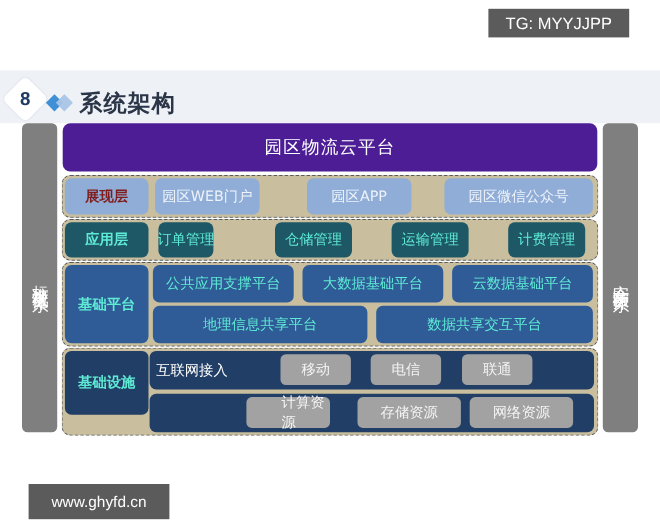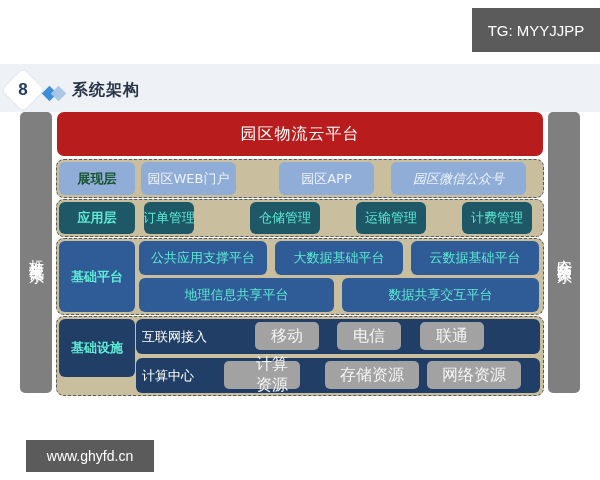--- a/index.html
+++ b/index.html
@@ -1,61 +1,61 @@
 <!DOCTYPE html>
 <html><head>
 <meta charset="utf-8">
 <style>
   * { box-sizing: border-box; margin: 0; padding: 0; }
   html, body { width: 600px; height: 480px; background: #ffffff; overflow: hidden; }
   body { position: relative; font-family: "DejaVu Sans", "Liberation Sans", sans-serif; }
 
   .wm { position: absolute; background: #5b5b5b; color: #ffffff; font-family: "Liberation Sans", "DejaVu Sans", sans-serif; display: flex; align-items: center; justify-content: center; }
-  .wm-top { left: 472px; top: 8px; width: 128px; height: 44px; font-size: 15px; }
+  .wm-top { left: 444px; top: 8px; width: 128px; height: 26px; font-size: 15px; }
   .wm-bottom { left: 8px; top: 440px; width: 128px; height: 32px; font-size: 14px; margin-left: 18px; }
 
   .header-band { position: absolute; left: 0; top: 64px; width: 600px; height: 48px; background: #eef1f6; }
   .num-badge { position: absolute; left: 8px; top: 75px; width: 30px; height: 30px; background: #ffffff; transform: rotate(45deg); border-radius: 5px; box-shadow: 0 0 2px #d0d6df; }
   .num-text { position: absolute; left: 8px; top: 75px; width: 30px; height: 30px; display: flex; align-items: center; justify-content: center; font-family: "Liberation Sans", sans-serif; font-weight: bold; font-size: 17px; color: #1f3a63; }
   .diamond { position: absolute; width: 11px; height: 11px; transform: rotate(45deg); }
   .d1 { left: 44px; top: 88px; background: #3f8fd6; }
   .d2 { left: 53px; top: 88px; background: #a9c4e6; opacity: 0.95; }
-  .page-title { position: absolute; left: 72px; top: 80px; font-size: 16px; font-weight: bold; color: #2a3547; letter-spacing: 1px; }
+  .page-title { position: absolute; left: 72px; top: 80px; font-size: 21px; font-weight: bold; color: #2a3547; letter-spacing: 1px; }
 
   .side-bar { position: absolute; top: 112px; width: 32px; height: 281px; background: #7f7f7f; border-radius: 5px; display: flex; align-items: center; justify-content: center; }
   .side-left { left: 20px; }
   .side-right { left: 548px; }
   .side-text { color: #ffffff; font-size: 15px; writing-mode: vertical-rl; text-orientation: upright; letter-spacing: 2px; line-height: 1; }
 
-  .cloud { position: absolute; left: 57px; top: 112px; width: 486px; height: 44px; background: #b91c1c; border-radius: 7px; color: #ffffff; display: flex; align-items: center; justify-content: center; font-size: 16px; letter-spacing: 1px; }
+  .cloud { position: absolute; left: 57px; top: 112px; width: 486px; height: 44px; background: #4c1d95; border-radius: 7px; color: #ffffff; display: flex; align-items: center; justify-content: center; font-size: 16px; letter-spacing: 1px; }
 
   .layer { position: absolute; left: 56px; width: 488px; background: #c9bf9e; border: 1.5px dashed #555a60; border-radius: 8px; }
   .box { position: absolute; display: flex; align-items: center; justify-content: center; border-radius: 6px; color: #5eead4; font-size: 13px; white-space: nowrap; }
 
   
   .l-present { top: 159px; height: 39px; }
   .l-present .box { top: 2px; height: 33px; background: #8fadd6; color: #eef3fa; }
-  .l-present .label { font-weight: bold; color: #14532d; }
+  .l-present .label { font-weight: bold; color: #7f1d1d; }
 
   
   .l-app { top: 199px; height: 38px; }
   .l-app .box { top: 2px; height: 32px; background: #1e5866; }
   .l-app .label { font-weight: bold; }
 
   
   .l-platform { top: 238px; height: 77px; }
   .l-platform .box { background: #2f5c96; }
   .l-platform .label { font-weight: bold; }
 
   
   .l-infra { top: 316px; height: 80px; }
   .l-infra .label { background: #213f66; font-weight: bold; }
   .l-infra .row { position: absolute; left: 79px; width: 404px; height: 35px; background: #213f66; border-radius: 6px; }
   .l-infra .row-title { position: absolute; left: 6px; top: 0; height: 35px; display: flex; align-items: center; color: #ffffff; font-size: 13px; }
-  .l-infra .chip { position: absolute; top: 3px; height: 28px; background: #a2a2a2; border-radius: 5px; color: #f4f4f4; font-size: 16px; display: flex; align-items: center; justify-content: center; }
+  .l-infra .chip { position: absolute; top: 3px; height: 28px; background: #a2a2a2; border-radius: 5px; color: #f4f4f4; font-size: 13px; display: flex; align-items: center; justify-content: center; }
 </style>
 </head>
 <body>
 
 <div class="wm wm-top">TG: MYYJJPP</div>
 
 <div class="header-band"></div>
 <div class="num-badge"></div>
 <div class="num-text">8</div>
 <div class="diamond d1"></div>
@@ -68,21 +68,21 @@
 <div class="side-bar side-right">
   <span class="side-text">安全防护体系</span>
 </div>
 
 <div class="cloud">园区物流云平台</div>
 
 <div class="layer l-present">
   <div class="box label" style="left:2px; width:76px;">展现层</div>
   <div class="box" style="left:84px; width:95px;">园区WEB门户</div>
   <div class="box" style="left:222px; width:95px;">园区APP</div>
-  <div class="box" style="left:334px; width:135px;font-style:italic;">园区微信公众号</div>
+  <div class="box" style="left:347px; width:135px;">园区微信公众号</div>
 </div>
 
 <div class="layer l-app">
   <div class="box label" style="left:2px; width:76px;">应用层</div>
   <div class="box" style="left:87px; width:50px;">订单管理</div>
   <div class="box" style="left:193px; width:70px;">仓储管理</div>
   <div class="box" style="left:299px; width:70px;">运输管理</div>
   <div class="box" style="left:405px; width:70px;">计费管理</div>
 </div>
 
@@ -99,20 +99,19 @@
   <div class="box label" style="left:2px; top:2px; width:76px; height:58px;">基础设施</div>
 
   <div class="row" style="top:2px;">
     <span class="row-title">互联网接入</span>
     <div class="chip" style="left:119px; width:64px;">移动</div>
     <div class="chip" style="left:201px; width:64px;">电信</div>
     <div class="chip" style="left:284px; width:64px;">联通</div>
   </div>
 
   <div class="row" style="top:41px;">
-    <span class="row-title">计算中心</span>
     <div class="chip" style="left:88px; width:76px;padding-left:32px;">计算资源</div>
     <div class="chip" style="left:189px; width:94px;">存储资源</div>
     <div class="chip" style="left:291px; width:94px;">网络资源</div>
   </div>
 </div>
 
 <div class="wm wm-bottom">www.ghyfd.cn</div>
 
 </body></html>

